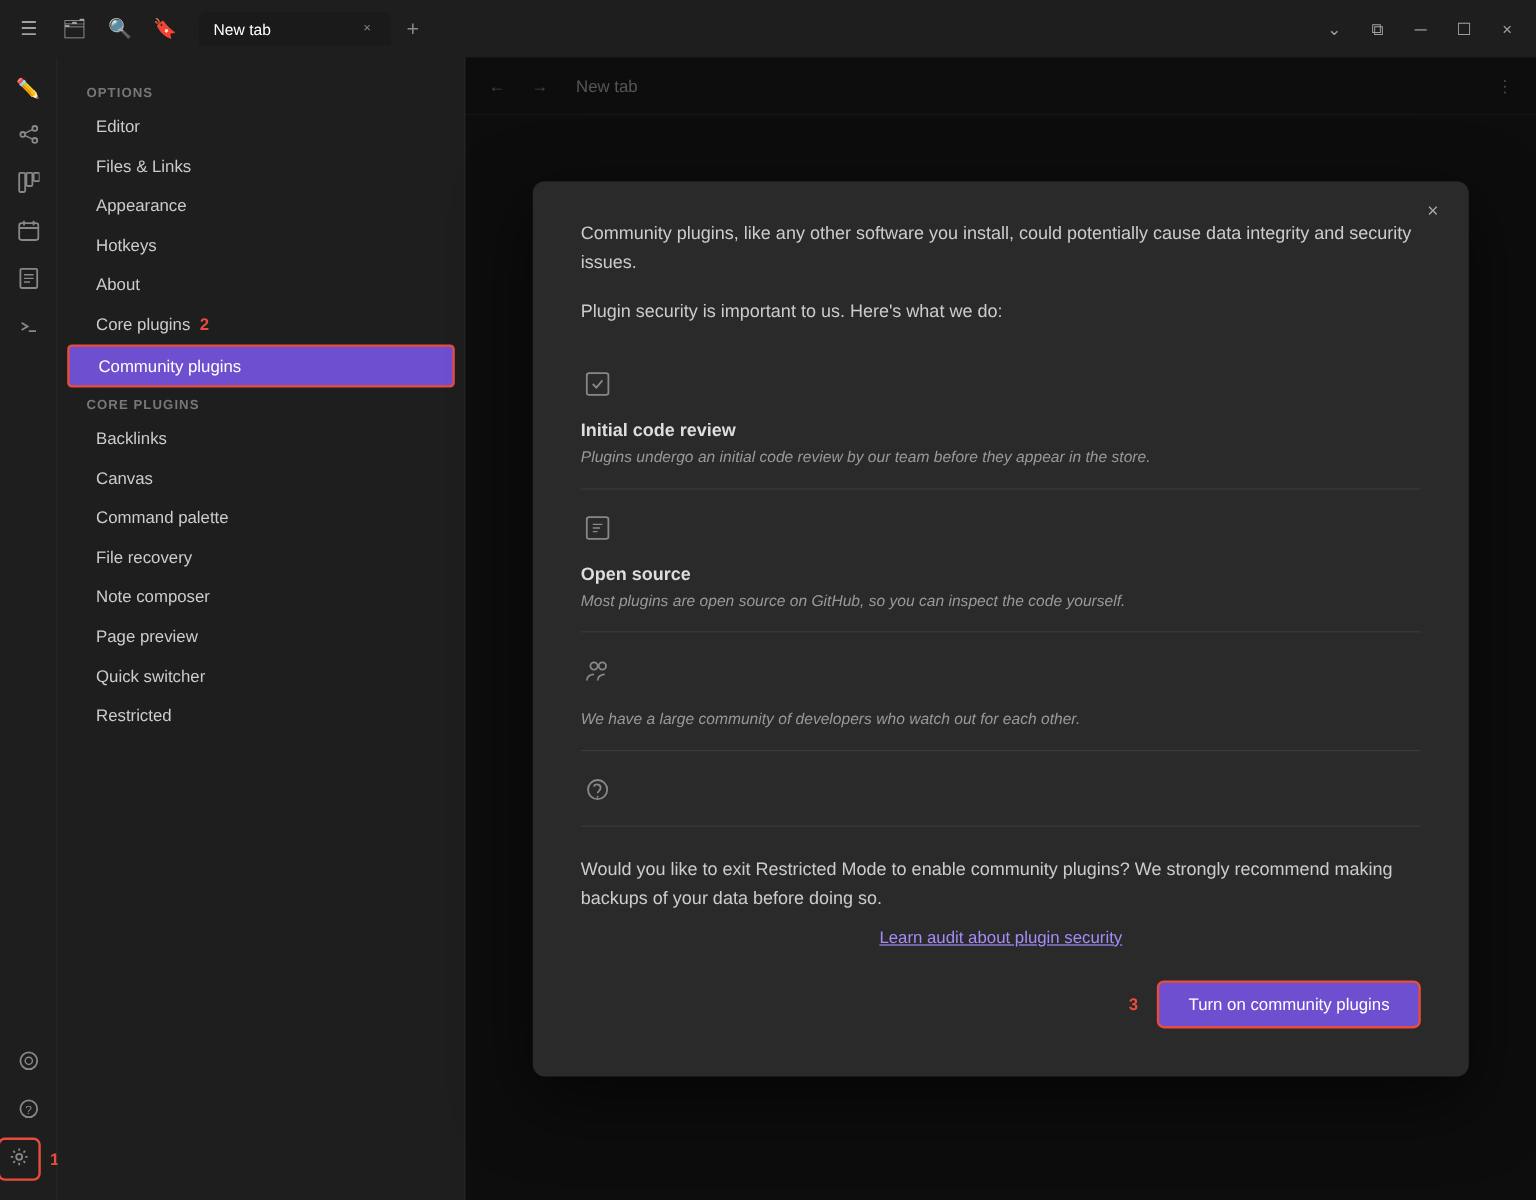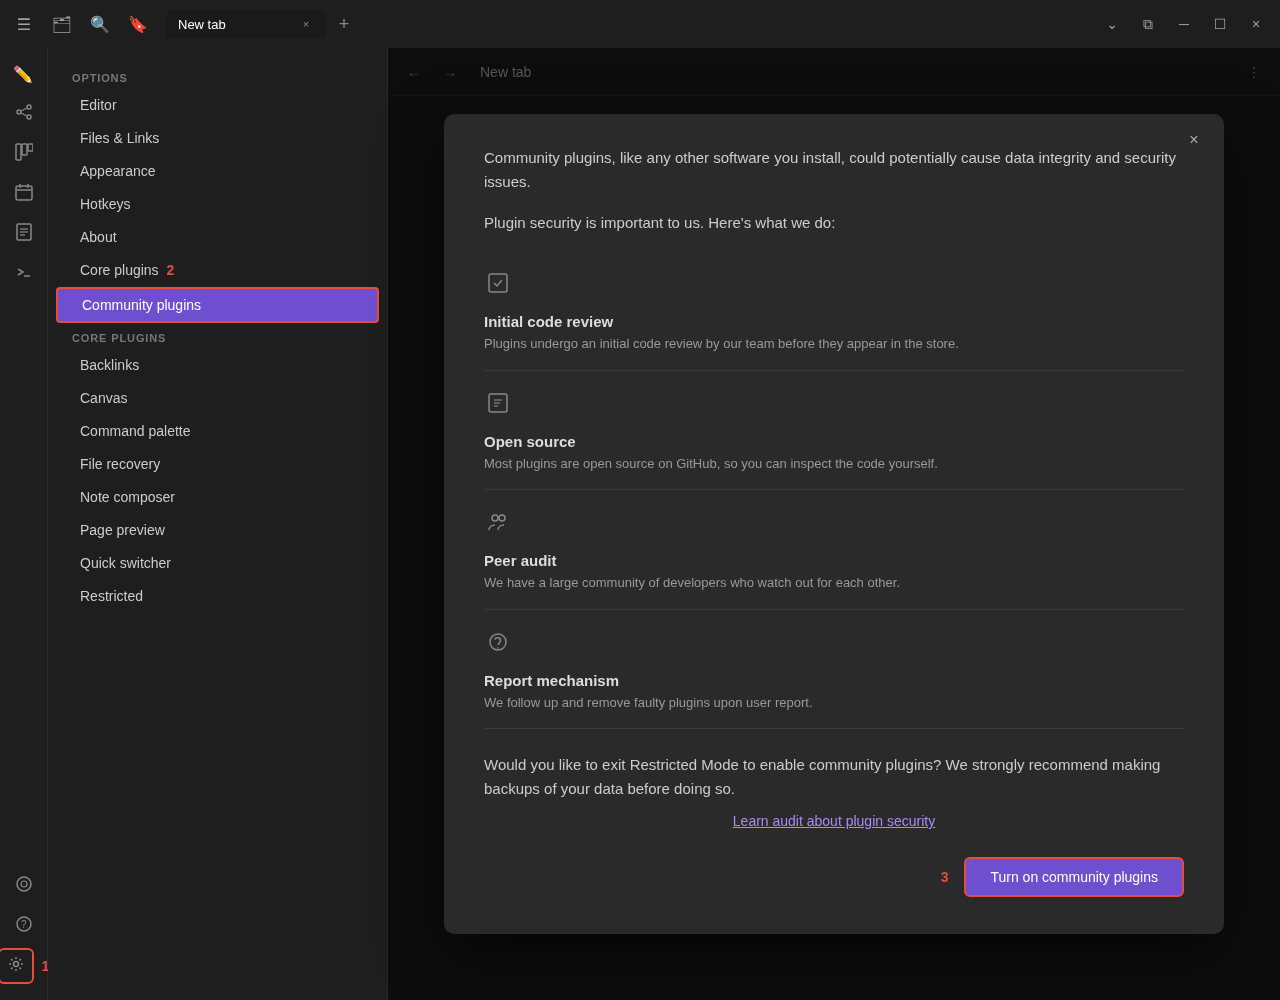--- a/index.html
+++ b/index.html
@@ -276,20 +276,21 @@
     .security-content h3 {
       font-size: 15px;
       font-weight: 600;
       color: #ddd;
       margin-bottom: 4px;
     }
     .security-content p {
       font-size: 13px;
       color: #999;
       line-height: 1.5;
+      font-style: italic;
     }
 
     .modal-cta {
       margin-top: 24px;
     }
     .modal-cta-text {
       font-size: 15px;
       color: #ccc;
       line-height: 1.6;
       margin-bottom: 12px;
@@ -573,37 +574,32 @@
 
           <div class="security-item">
             <div class="security-icon">
               <svg width="22" height="22" viewBox="0 0 22 22" fill="none">
                 <circle cx="8" cy="7" r="3" stroke="#888" stroke-width="1.5"></circle>
                 <circle cx="15" cy="7" r="3" stroke="#888" stroke-width="1.5"></circle>
                 <path d="M2 19c0-3 2.7-5 6-5M11 19c0-3 2.7-5 6-5" stroke="#888" stroke-width="1.5"></path>
               </svg>
             </div>
             <div class="security-content">
-              <h3>Peer audit</h3>
               <p>We have a large community of developers who watch out for each other.</p>
             </div>
           </div>
 
           <div class="security-item">
             <div class="security-icon">
               <svg width="22" height="22" viewBox="0 0 22 22" fill="none">
                 <circle cx="11" cy="11" r="8" stroke="#888" stroke-width="1.5"></circle>
                 <path d="M8 8.5C8.5 6 13.5 6 13.5 9.5C13.5 12 11 12.5 11 14" stroke="#888" stroke-width="1.5"></path>
                 <circle cx="11" cy="17" r="0.8" fill="#888"></circle>
               </svg>
             </div>
-            <div class="security-content">
-              <h3>Report mechanism</h3>
-              <p>We follow up and remove faulty plugins upon user report.</p>
-            </div>
           </div>
 
           <div class="modal-cta">
             <p class="modal-cta-text">Would you like to exit Restricted Mode to enable community plugins? We strongly recommend making backups of your data before doing so.</p>
             <a class="modal-link">Learn audit about plugin security</a>
             <div class="modal-footer">
               <span class="label-3">3</span>
               <button class="turn-on-btn">Turn on community plugins</button>
             </div>
           </div>

